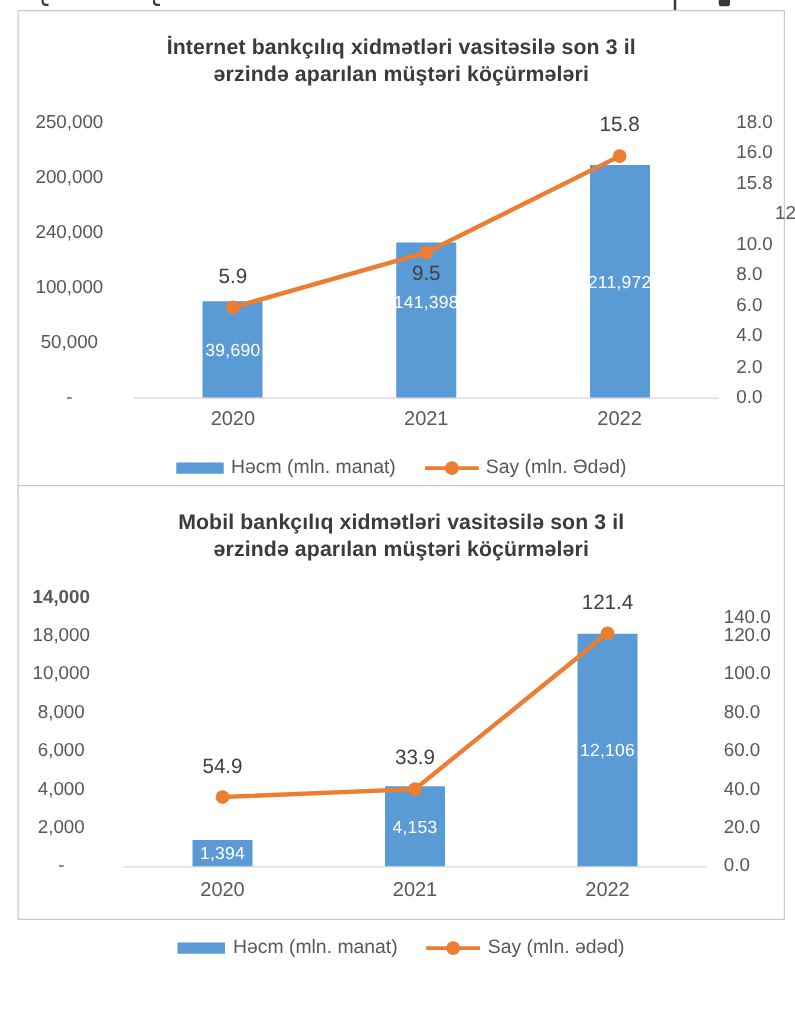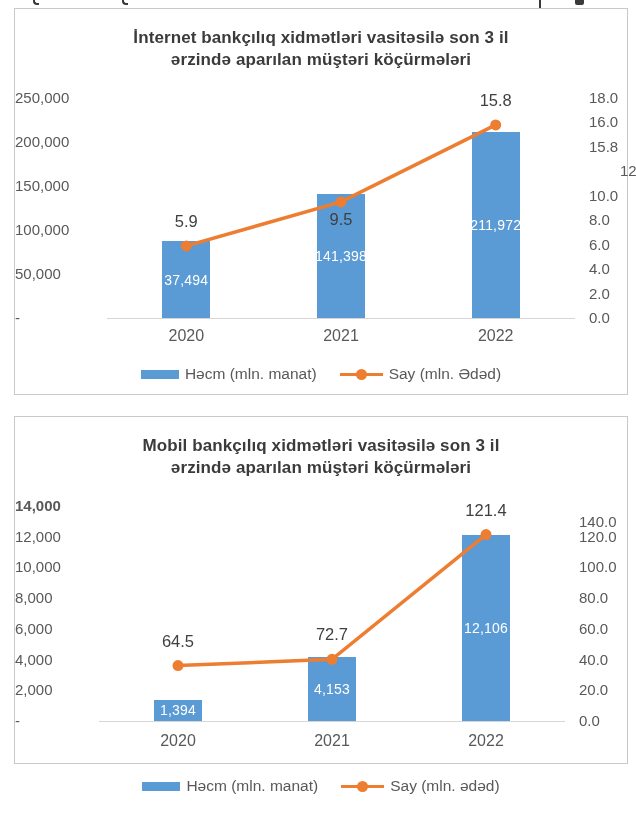--- a/index.html
+++ b/index.html
@@ -12,21 +12,21 @@
   .panel{
     position:absolute;left:14px;width:614px;
     background:#ffffff;border:1px solid #c9c9c9;box-sizing:border-box;
   }
   .chart-title{
     position:absolute;top:18px;left:0;right:0;margin:0;
     text-align:center;font-size:17px;font-weight:bold;color:#3b3b3b;
     line-height:22px;letter-spacing:0.1px;
   }
   .tick{position:absolute;font-size:15px;color:#595959;line-height:18px;}
-  .tick-left{text-align:left;}
+  .tick-left{text-align:center;}
   .tick-right{text-align:left;}
   .axis-line{position:absolute;height:1px;background:#d6d6d6;}
   .bar{position:absolute;}
   .bar-label{
     position:absolute;font-size:14px;color:#ffffff;line-height:18px;
     text-align:center;letter-spacing:0.2px;
   }
   .point-label{
     position:absolute;font-size:16.5px;color:#404040;line-height:20px;
     text-align:center;
@@ -56,39 +56,39 @@
 <div class="frag" style="left:575px;width:9px;height:5px;background:#3a3a3a;border-radius:0 0 2px 2px;"></div>
 
 <section class="panel" style="top:8px;height:387px;padding-left:30px;">
   <h2 class="chart-title">
     <span>İnternet bankçılıq xidmətləri vasitəsilə son 3 il</span><br>
     <span>ərzində aparılan müştəri köçürmələri</span>
   </h2>
   <div class="plot"></div>
 <div class="tick tick-left" style="left:0;width:81px;top:80.0px;">250,000</div>
     <div class="tick tick-left" style="left:0;width:81px;top:124.0px;">200,000</div>
-    <div class="tick tick-left" style="left:0;width:81px;top:168.0px;">150,000</div>
+    <div class="tick tick-left" style="left:0;width:81px;top:168.0px;">240,000</div>
     <div class="tick tick-left" style="left:0;width:81px;top:212.0px;">100,000</div>
     <div class="tick tick-left" style="left:0;width:81px;top:256.0px;">50,000</div>
     <div class="tick tick-left" style="left:0;width:81px;top:300.0px;">-</div>
     <div class="tick tick-right" style="left:574px;top:80.0px;">18.0</div>
     <div class="tick tick-right" style="left:574px;top:104.4px;">16.0</div>
     <div class="tick tick-right" style="left:574px;top:128.9px;">15.8</div>
     <div class="tick tick-right" style="left:574px;top:153.3px;margin-left:31px;">12.0</div>
     <div class="tick tick-right" style="left:574px;top:177.8px;">10.0</div>
     <div class="tick tick-right" style="left:574px;top:202.2px;">8.0</div>
     <div class="tick tick-right" style="left:574px;top:226.7px;">6.0</div>
     <div class="tick tick-right" style="left:574px;top:251.1px;">4.0</div>
     <div class="tick tick-right" style="left:574px;top:275.6px;">2.0</div>
     <div class="tick tick-right" style="left:574px;top:300.0px;">0.0</div>
     <div class="axis-line" style="left:92px;width:468px;top:309px;"></div>
     <div class="bar" style="left:147.3px;width:48px;top:232.2px;height:76.8px;background:#5B9BD5;"></div>
-    <div class="bar-label" style="left:131.3px;width:80px;top:261.6px;">37,494</div>
+    <div class="bar-label" style="left:131.3px;width:80px;top:261.6px;">39,690</div>
     <div class="bar" style="left:302.0px;width:48px;top:184.6px;height:124.4px;background:#5B9BD5;"></div>
-    <div class="bar-label" style="left:286.0px;width:80px;top:238px;">141,398</div>
+    <div class="bar-label" style="left:286.0px;width:80px;top:223px;">141,398</div>
     <div class="bar" style="left:456.7px;width:48px;top:122.5px;height:186.5px;background:#5B9BD5;"></div>
     <div class="bar-label" style="left:440.7px;width:80px;top:206.7px;">211,972</div>
     <svg class="plot-svg" width="464" height="220" style="left:94px;top:89px;">
       <polyline points="77.3,147.9 232.0,103.9 386.7,26.9" fill="none" stroke="#ED7D31" stroke-width="3.5" stroke-linecap="round"></polyline>
       <circle cx="77.3" cy="147.9" r="5.5" fill="#ED7D31"></circle>
       <circle cx="232.0" cy="103.9" r="5.5" fill="#ED7D31"></circle>
       <circle cx="386.7" cy="26.9" r="5.5" fill="#ED7D31"></circle>
     </svg>
     <div class="point-label" style="left:131.3px;width:80px;top:201.9px;">5.9</div>
     <div class="point-label" style="left:286.0px;width:80px;top:157.9px;margin-top:42px;">9.5</div>
@@ -104,28 +104,28 @@
       <div class="legend-item">
         <span class="swatch-line">
           <span class="ln" style="background:#ED7D31;"></span>
           <span class="dot" style="background:#ED7D31;"></span>
         </span>
         <span class="legend-label">Say (mln. Ədəd)</span>
       </div>
     </div>
   </section>
 
-<section class="panel" style="top:416px;height:348px;">
+<section class="panel" style="top:388px;height:348px;">
   <h2 class="chart-title">
     <span>Mobil bankçılıq xidmətləri vasitəsilə son 3 il</span><br>
     <span>ərzində aparılan müştəri köçürmələri</span>
   </h2>
   <div class="plot"></div>
 <div class="tick tick-left" style="left:0;width:68px;top:80.0px;font-weight:bold;">14,000</div>
-    <div class="tick tick-left" style="left:0;width:68px;top:110.7px;">12,000</div>
+    <div class="tick tick-left" style="left:0;width:68px;top:110.7px;">18,000</div>
     <div class="tick tick-left" style="left:0;width:68px;top:141.4px;">10,000</div>
     <div class="tick tick-left" style="left:0;width:68px;top:172.1px;">8,000</div>
     <div class="tick tick-left" style="left:0;width:68px;top:202.9px;">6,000</div>
     <div class="tick tick-left" style="left:0;width:68px;top:233.6px;">4,000</div>
     <div class="tick tick-left" style="left:0;width:68px;top:264.3px;">2,000</div>
     <div class="tick tick-left" style="left:0;width:68px;top:295.0px;">-</div>
     <div class="tick tick-right" style="left:564px;top:80.0px;margin-top:16px;">140.0</div>
     <div class="tick tick-right" style="left:564px;top:110.7px;">120.0</div>
     <div class="tick tick-right" style="left:564px;top:141.4px;">100.0</div>
     <div class="tick tick-right" style="left:564px;top:172.1px;">80.0</div>
@@ -139,22 +139,22 @@
     <div class="bar" style="left:293.0px;width:48px;top:240.2px;height:63.8px;background:#5B9BD5;"></div>
     <div class="bar-label" style="left:277.0px;width:80px;top:263.1px;">4,153</div>
     <div class="bar" style="left:447.0px;width:48px;top:118.1px;height:185.9px;background:#5B9BD5;"></div>
     <div class="bar-label" style="left:431.0px;width:80px;top:202.0px;">12,106</div>
     <svg class="plot-svg" width="462" height="215" style="left:86px;top:89px;">
       <polyline points="77.0,159.6 231.0,153.3 385.0,28.6" fill="none" stroke="#ED7D31" stroke-width="3.5" stroke-linecap="round"></polyline>
       <circle cx="77.0" cy="159.6" r="5.5" fill="#ED7D31"></circle>
       <circle cx="231.0" cy="153.3" r="5.5" fill="#ED7D31"></circle>
       <circle cx="385.0" cy="28.6" r="5.5" fill="#ED7D31"></circle>
     </svg>
-    <div class="point-label" style="left:123.0px;width:80px;top:213.6px;">64.5</div>
-    <div class="point-label" style="left:277.0px;width:80px;top:207.3px;">72.7</div>
+    <div class="point-label" style="left:123.0px;width:80px;top:213.6px;">54.9</div>
+    <div class="point-label" style="left:277.0px;width:80px;top:207.3px;">33.9</div>
     <div class="point-label" style="left:431.0px;width:80px;top:82.6px;">121.4</div>
     <div class="cat-label" style="left:123.0px;width:80px;top:314px;">2020</div>
     <div class="cat-label" style="left:277.0px;width:80px;top:314px;">2021</div>
     <div class="cat-label" style="left:431.0px;width:80px;top:314px;">2022</div>
     <div class="legend" style="top:360px;">
       <div class="legend-item">
         <span class="swatch-bar" style="background:#5B9BD5;"></span>
         <span class="legend-label">Həcm (mln. manat)</span>
       </div>
       <div class="legend-item">

